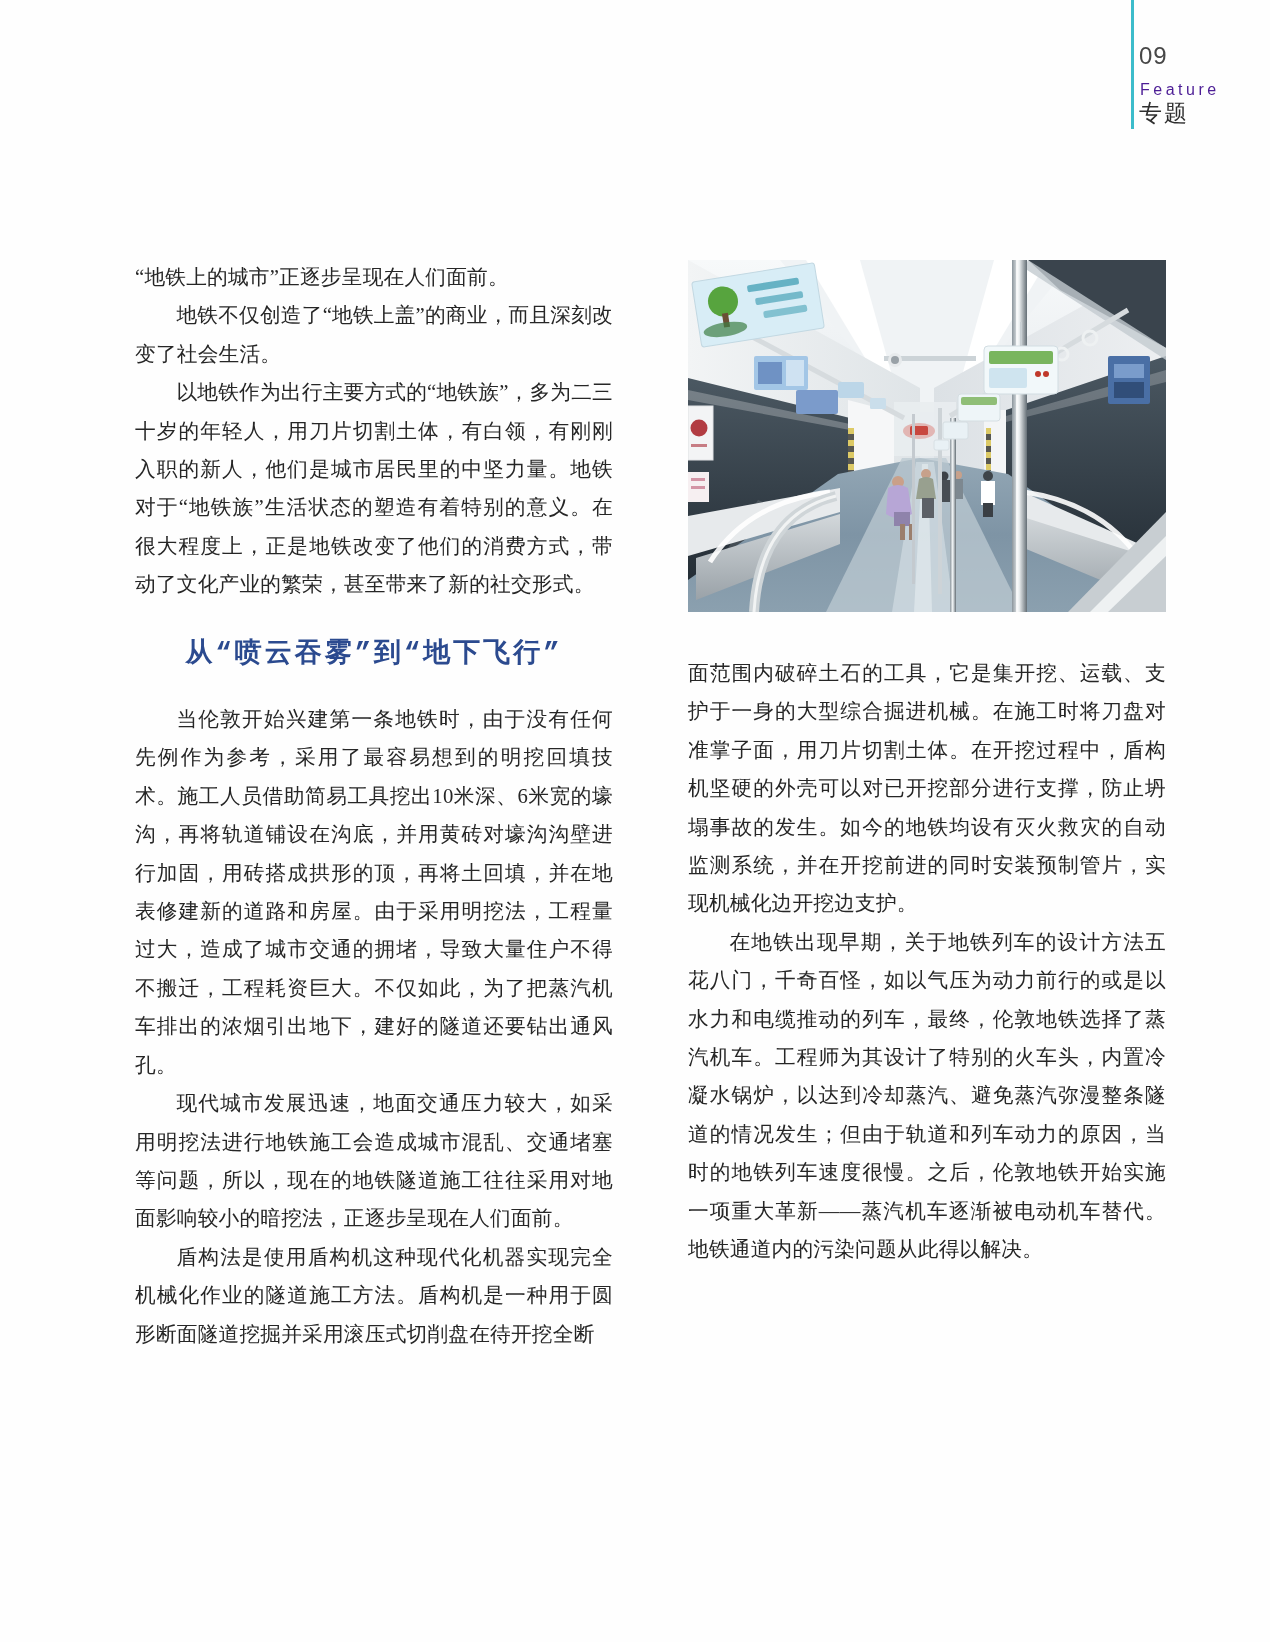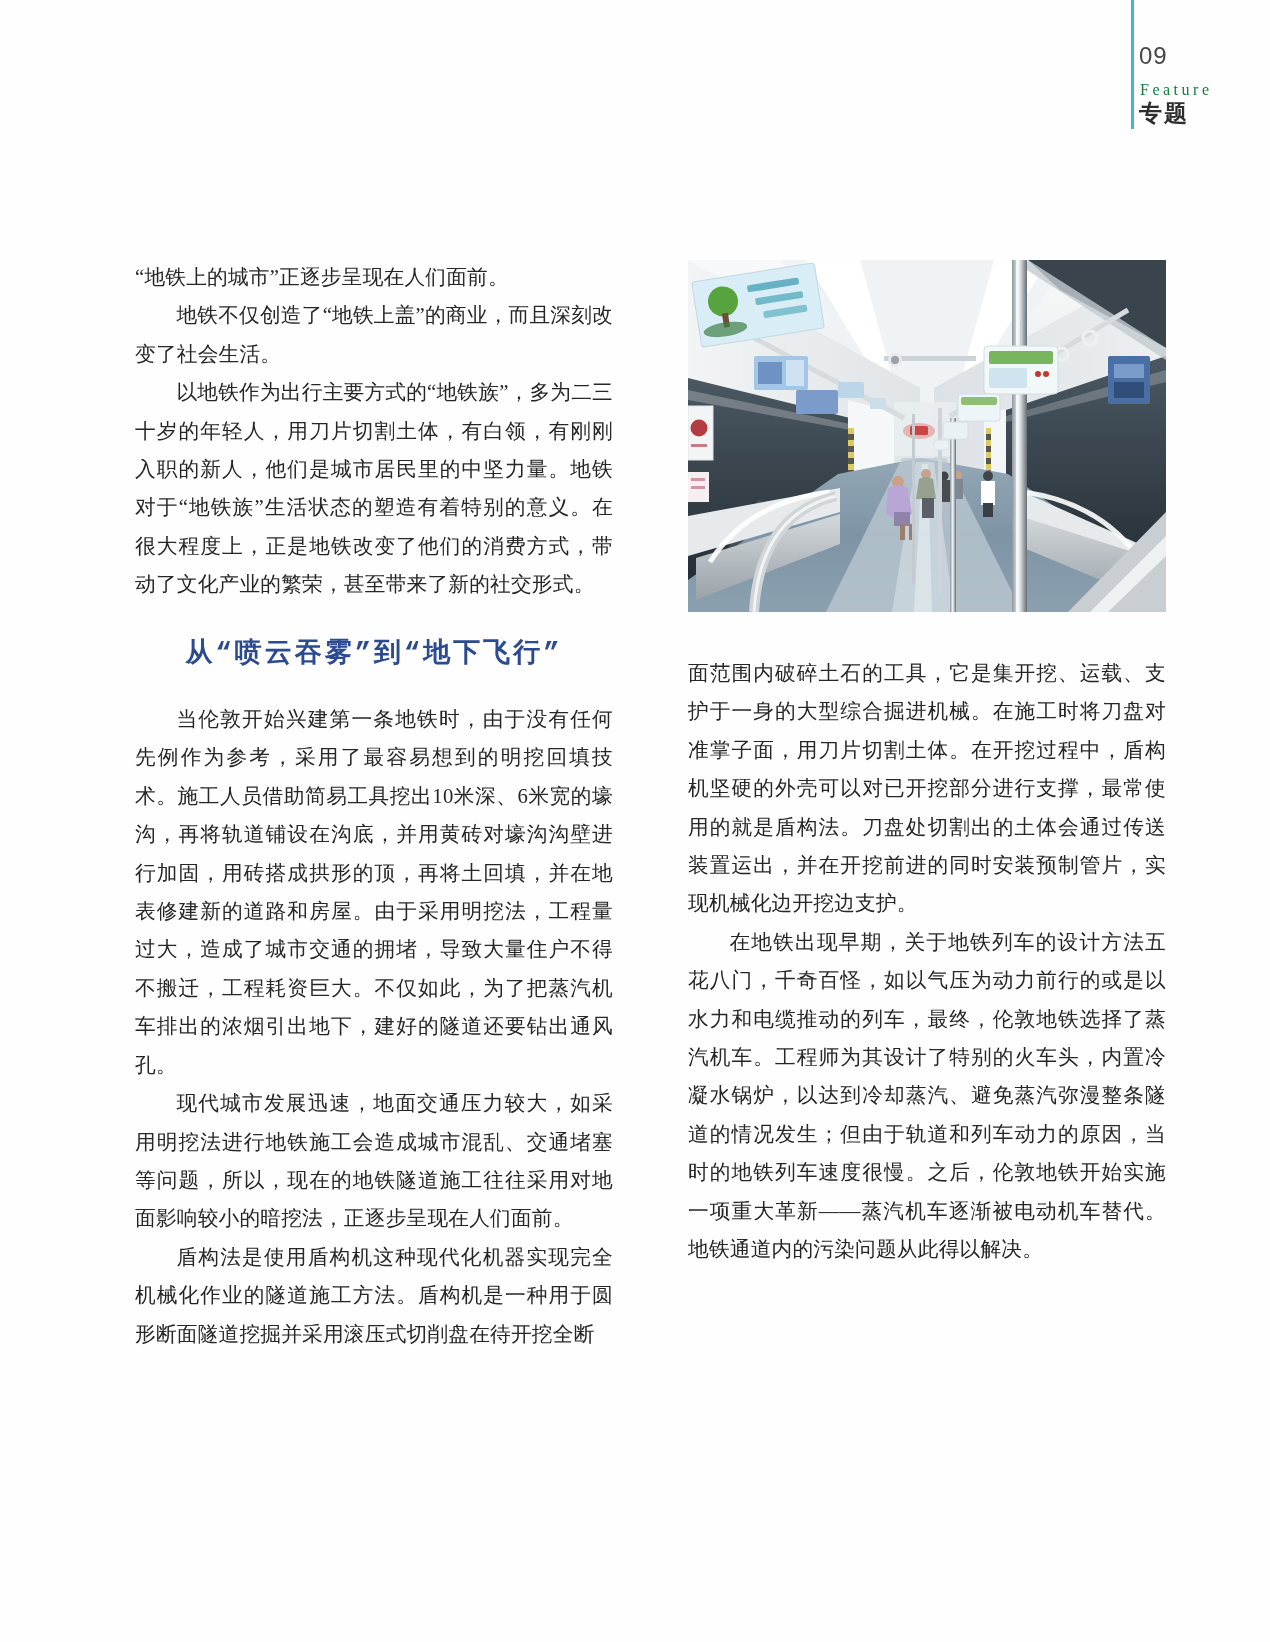--- a/index.html
+++ b/index.html
@@ -10,27 +10,27 @@
   }
   
   .accent-line{position:absolute;left:1131px;top:0;width:3px;height:129px;background:#3cbccb;}
   .page-number{
     position:absolute;left:1139px;top:44px;
     font-family:"Liberation Sans","DejaVu Sans",sans-serif;
     font-size:24px;font-weight:300;color:#474747;letter-spacing:1px;line-height:1;
   }
   .feature-en{
     position:absolute;left:1140px;top:82px;
-    font-family:Liberation Serif, serif;
-    font-size:16px;font-weight:300;color:#15803d;letter-spacing:3.5px;line-height:1;
+    font-family:Liberation Sans, sans-serif;
+    font-size:16px;font-weight:300;color:#4c1d95;letter-spacing:3.5px;line-height:1;
   }
   .feature-zh{
     position:absolute;left:1139px;top:101px;
     font-family:"Liberation Sans","DejaVu Sans",sans-serif;
-    font-size:23px;font-weight:700;color:#2e2e2e;letter-spacing:2px;line-height:1.1;
+    font-size:23px;font-weight:400;color:#2e2e2e;letter-spacing:2px;line-height:1.1;
   }
   
   .photo{position:absolute;left:688px;top:260px;width:478px;height:352px;}
   .photo svg{display:block;width:100%;height:100%;}
   
   .col{position:absolute;width:478px;}
   .col-left{left:135px;top:258px;}
   .col-right{left:688px;top:654px;}
   p.body{
     margin:0;font-size:20.7px;line-height:38.4px;
@@ -231,16 +231,16 @@
   <h2 class="section-heading">从“喷云吞雾”到“地下飞行”</h2>
   <div>
       <p class="body indent">当伦敦开始兴建第一条地铁时，由于没有任何先例作为参考，采用了最容易想到的明挖回填技术。施工人员借助简易工具挖出10米深、6米宽的壕沟，再将轨道铺设在沟底，并用黄砖对壕沟沟壁进行加固，用砖搭成拱形的顶，再将土回填，并在地表修建新的道路和房屋。由于采用明挖法，工程量过大，造成了城市交通的拥堵，导致大量住户不得不搬迁，工程耗资巨大。不仅如此，为了把蒸汽机车排出的浓烟引出地下，建好的隧道还要钻出通风孔。</p>
       <p class="body indent">现代城市发展迅速，地面交通压力较大，如采用明挖法进行地铁施工会造成城市混乱、交通堵塞等问题，所以，现在的地铁隧道施工往往采用对地面影响较小的暗挖法，正逐步呈现在人们面前。</p>
       <p class="body indent">盾构法是使用盾构机这种现代化机器实现完全机械化作业的隧道施工方法。盾构机是一种用于圆形断面隧道挖掘并采用滚压式切削盘在待开挖全断</p>
     </div>
 </div>
 
 <div class="col col-right">
   <div>
-      <p class="body">面范围内破碎土石的工具，它是集开挖、运载、支护于一身的大型综合掘进机械。在施工时将刀盘对准掌子面，用刀片切割土体。在开挖过程中，盾构机坚硬的外壳可以对已开挖部分进行支撑，最常使用的就是盾构法。刀盘处切割出的土体会通过传送装置运出，并在开挖前进的同时安装预制管片，实现机械化边开挖边支护。</p>
+      <p class="body">面范围内破碎土石的工具，它是集开挖、运载、支护于一身的大型综合掘进机械。在施工时将刀盘对准掌子面，用刀片切割土体。在开挖过程中，盾构机坚硬的外壳可以对已开挖部分进行支撑，防止坍塌事故的发生。如今的地铁均设有灭火救灾的自动监测系统，并在开挖前进的同时安装预制管片，实现机械化边开挖边支护。</p>
       <p class="body indent">在地铁出现早期，关于地铁列车的设计方法五花八门，千奇百怪，如以气压为动力前行的或是以水力和电缆推动的列车，最终，伦敦地铁选择了蒸汽机车。工程师为其设计了特别的火车头，内置冷凝水锅炉，以达到冷却蒸汽、避免蒸汽弥漫整条隧道的情况发生；但由于轨道和列车动力的原因，当时的地铁列车速度很慢。之后，伦敦地铁开始实施一项重大革新——蒸汽机车逐渐被电动机车替代。地铁通道内的污染问题从此得以解决。</p>
     </div>
 </div>
 
 </body></html>

